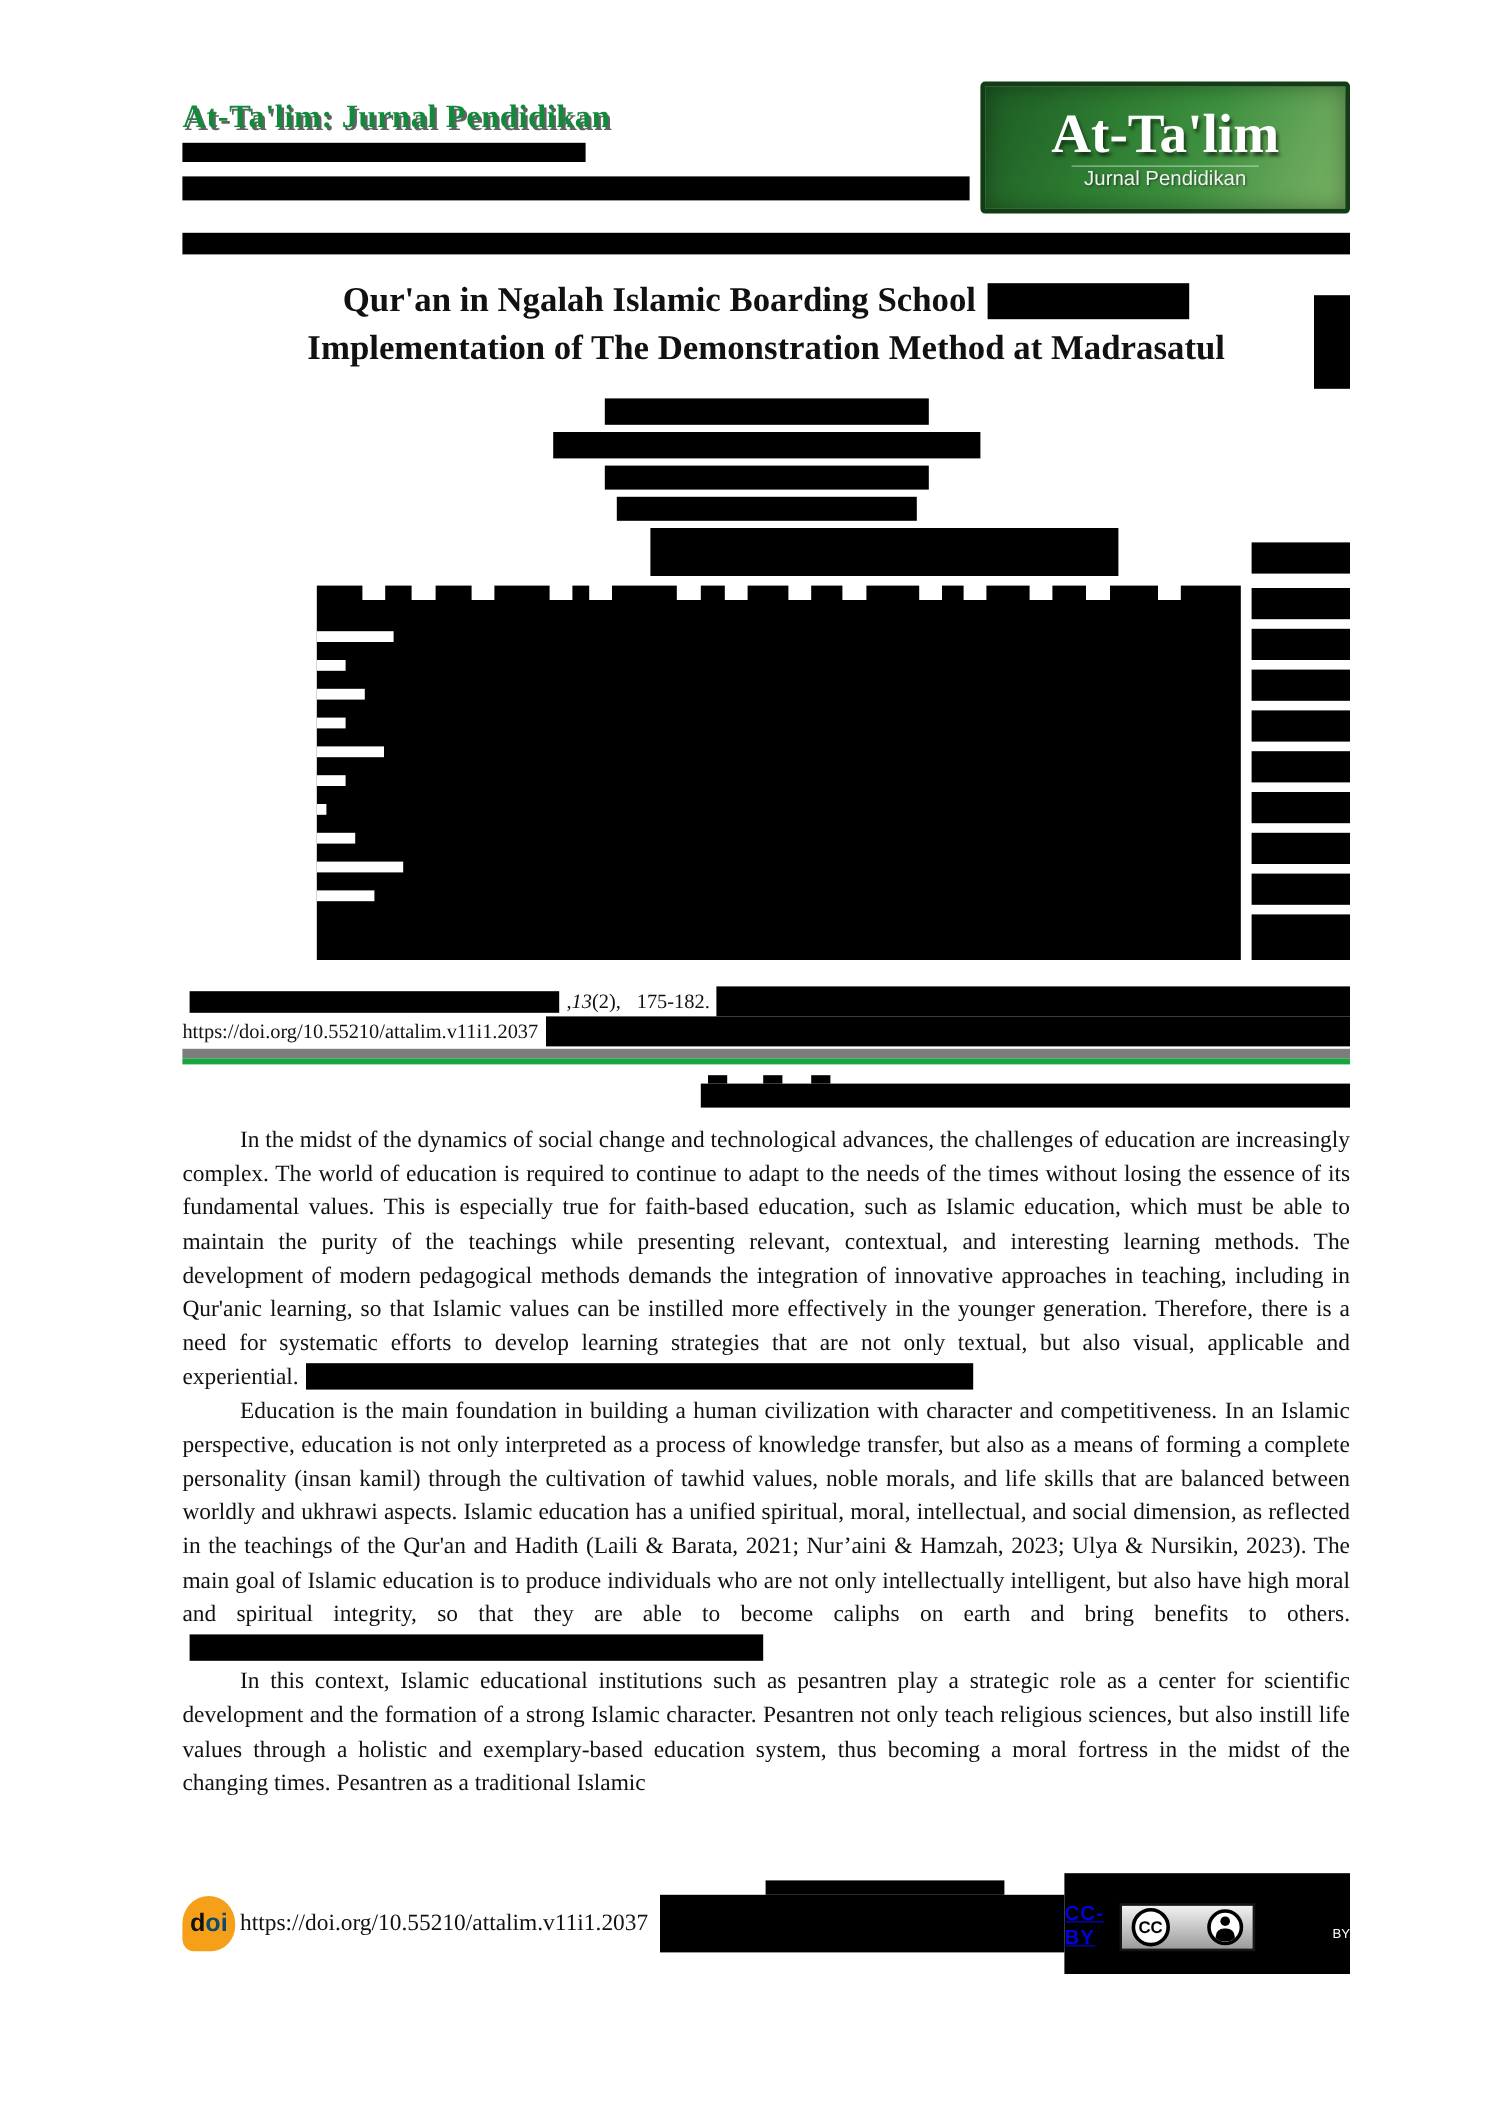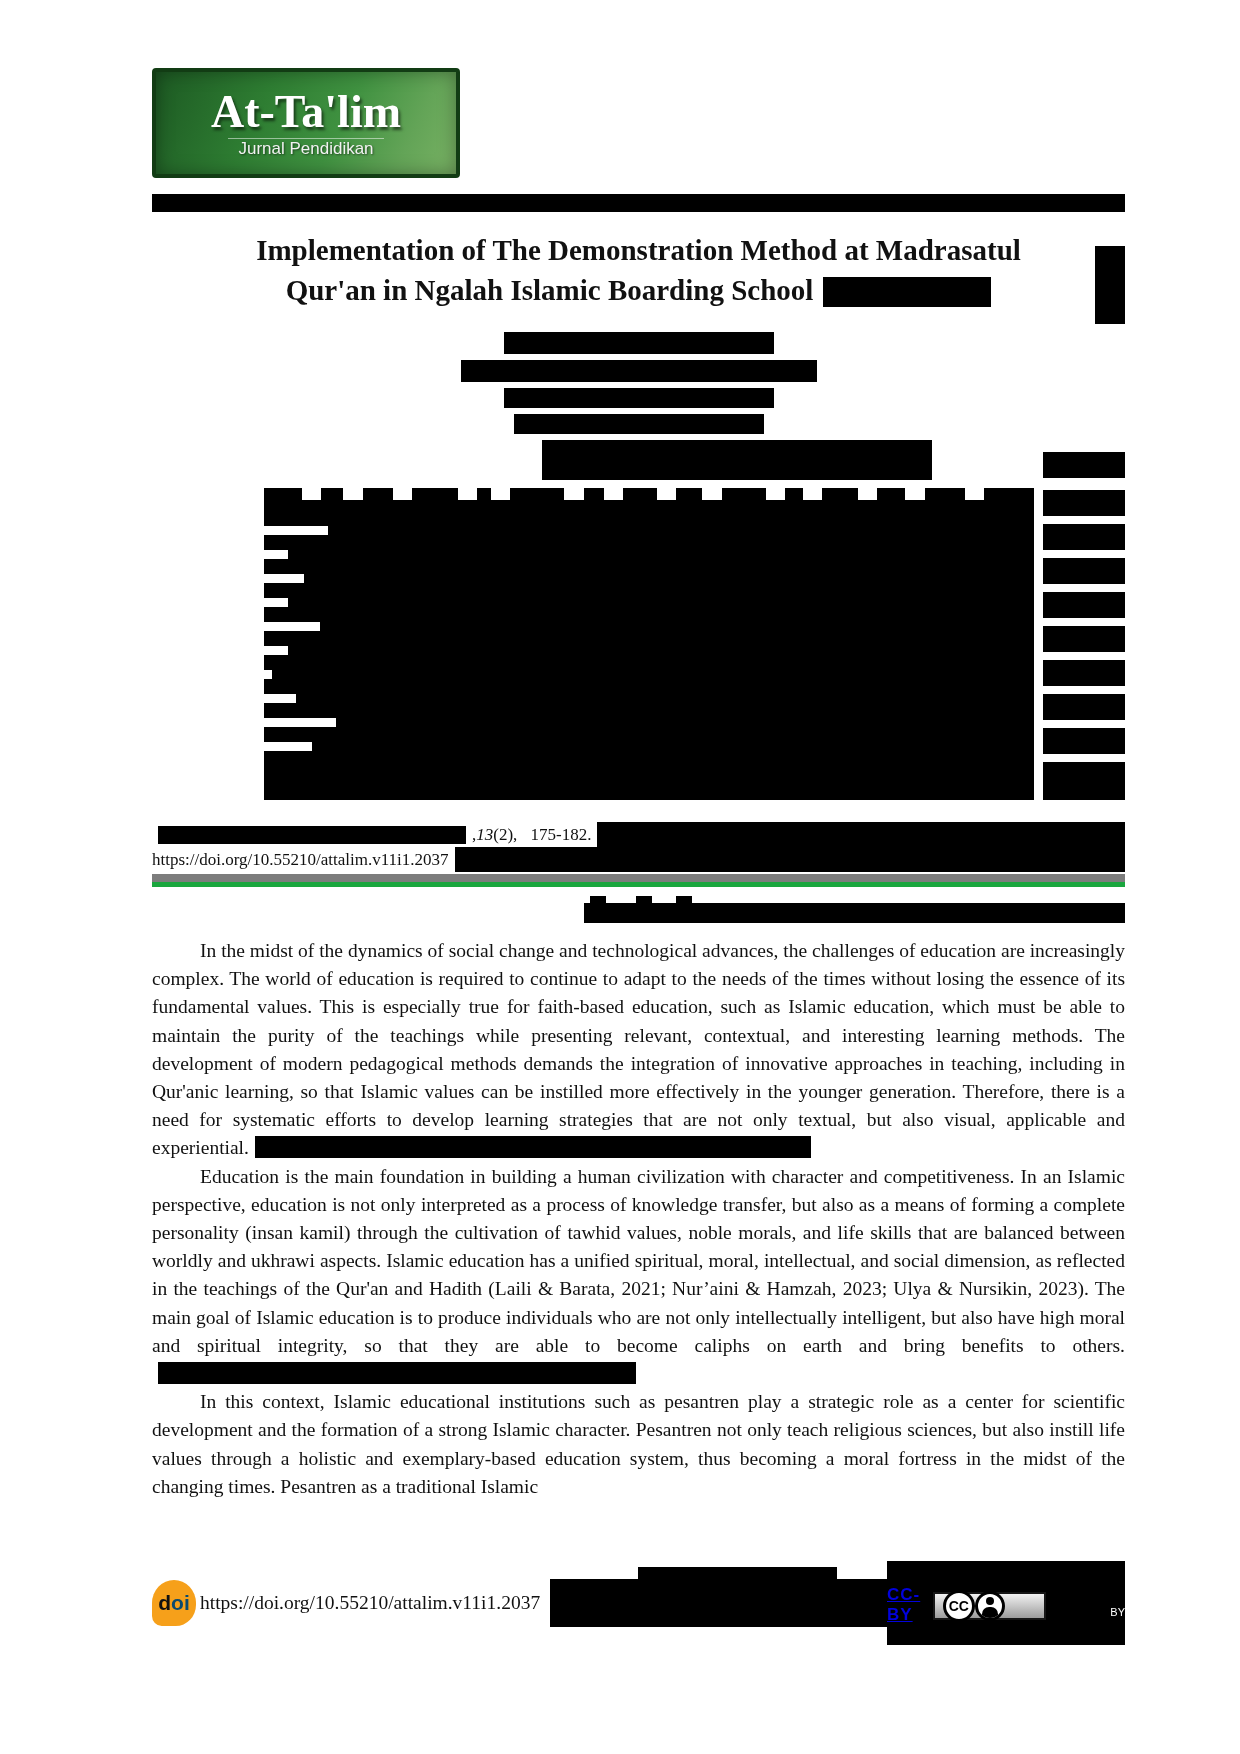--- a/index.html
+++ b/index.html
@@ -109,53 +109,58 @@
   .footer-step{position:absolute;top:-12px;left:88px;width:199px;height:12px;background:#000;}
   .cc-block{
     width:238px;height:84px;background:#000;flex-shrink:0;
     display:flex;flex-direction:row;align-items:center;padding-top:3px;
   }
   .cc-link{
     font-family:"Liberation Sans",sans-serif;font-weight:bold;font-size:17px;
     color:var(--link-blue);letter-spacing:1px;text-decoration:underline;cursor:pointer;
   }
   .cc-badge{
-    margin-top:3px;width:140px;height:28px;border:2px solid #161616;
+    margin-top:3px;width:140px;height:40px;border:2px solid #161616;
     background:linear-gradient(#f2f2f2,#9c9c9c);
-    display:flex;align-items:center;justify-content:flex-start;padding:0 8px;
+    display:flex;align-items:center;justify-content:space-between;padding:0 8px;
   }
   .cc-icon{
     width:32px;height:32px;border:3px solid #000;border-radius:50%;background:#fff;
     display:flex;align-items:center;justify-content:center;
     font-family:"Liberation Sans",sans-serif;font-weight:bold;font-size:14px;color:#000;
   }
   .by-icon{width:30px;height:30px;border:3px solid #000;border-radius:50%;background:#fff;position:relative;overflow:hidden;}
   .by-head{position:absolute;top:3px;left:50%;transform:translateX(-50%);width:8px;height:8px;background:#000;border-radius:50%;}
   .by-body{position:absolute;bottom:0;left:50%;transform:translateX(-50%);width:16px;height:11px;background:#000;border-radius:7px 7px 0 0;}
   .by-label{
     font-family:"Liberation Sans",sans-serif;font-size:11px;color:#fff;margin-top:14px;margin-left:64px;
   }
 </style>
 </head>
 <body>
 
 <div class="content">
 
   <div class="header">
+    <div>
+      <div class="journal-title">At-Ta'lim: Jurnal Pendidikan</div>
+      <div class="bar hredact1"></div>
+      <div class="bar hredact2"></div>
+    </div>
     <div class="logo">
       <div class="logo-title">At-Ta'lim</div>
       <div class="logo-sub">Jurnal Pendidikan</div>
     </div>
   </div>
 
   <div class="band"></div>
 
   <div class="title-wrap">
+    <div class="title-line"><span>Qur'an in Ngalah Islamic Boarding School</span><span class="title-tail"></span></div>
     <div class="title-line">Implementation of The Demonstration Method at Madrasatul</div>
-    <div class="title-line"><span>Qur'an in Ngalah Islamic Boarding School</span><span class="title-tail"></span></div>
     <div class="title-side-redact"></div>
   </div>
 
   <div class="authors">
     <div class="bar" style="width:270px;height:22px;"></div>
     <div class="bar" style="width:356px;height:22px;"></div>
     <div class="bar" style="width:270px;height:20px;"></div>
     <div class="bar" style="width:250px;height:20px;"></div>
     <div class="bar" style="width:390px;height:40px;transform:translateX(98px);"></div>
   </div>

